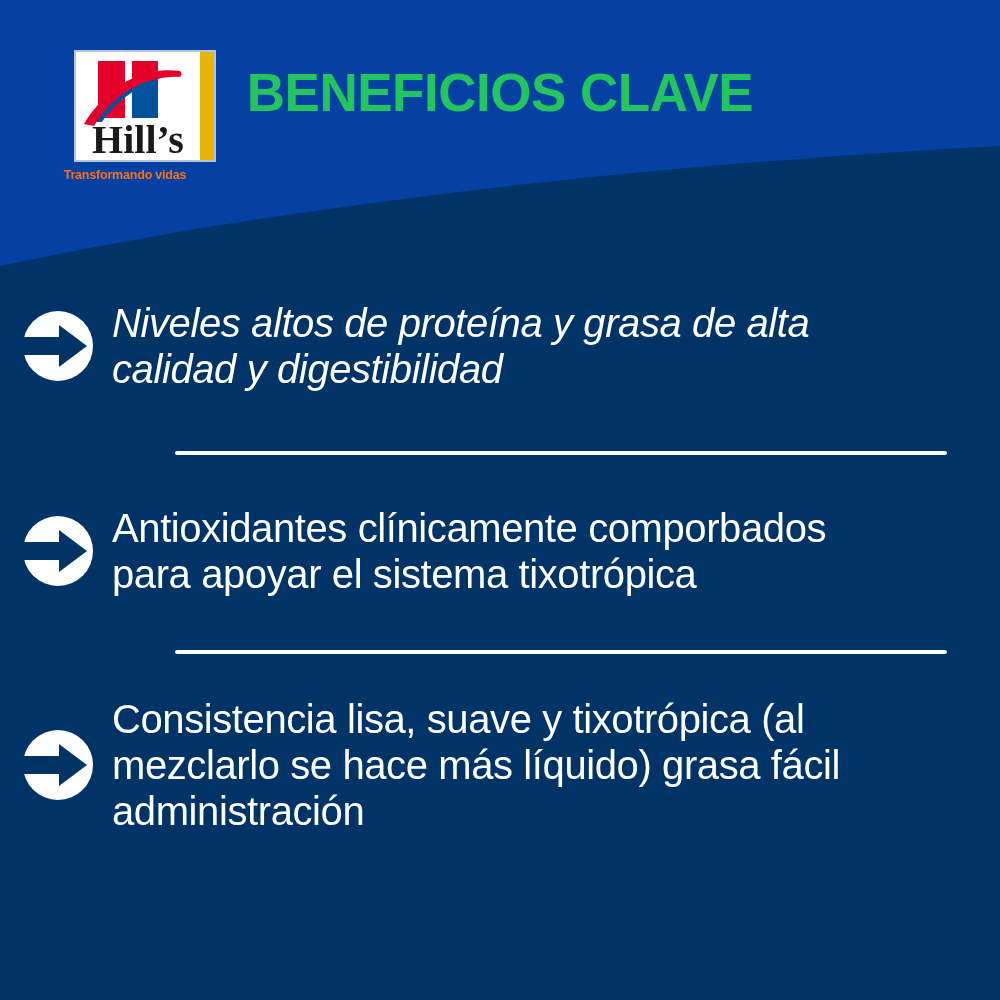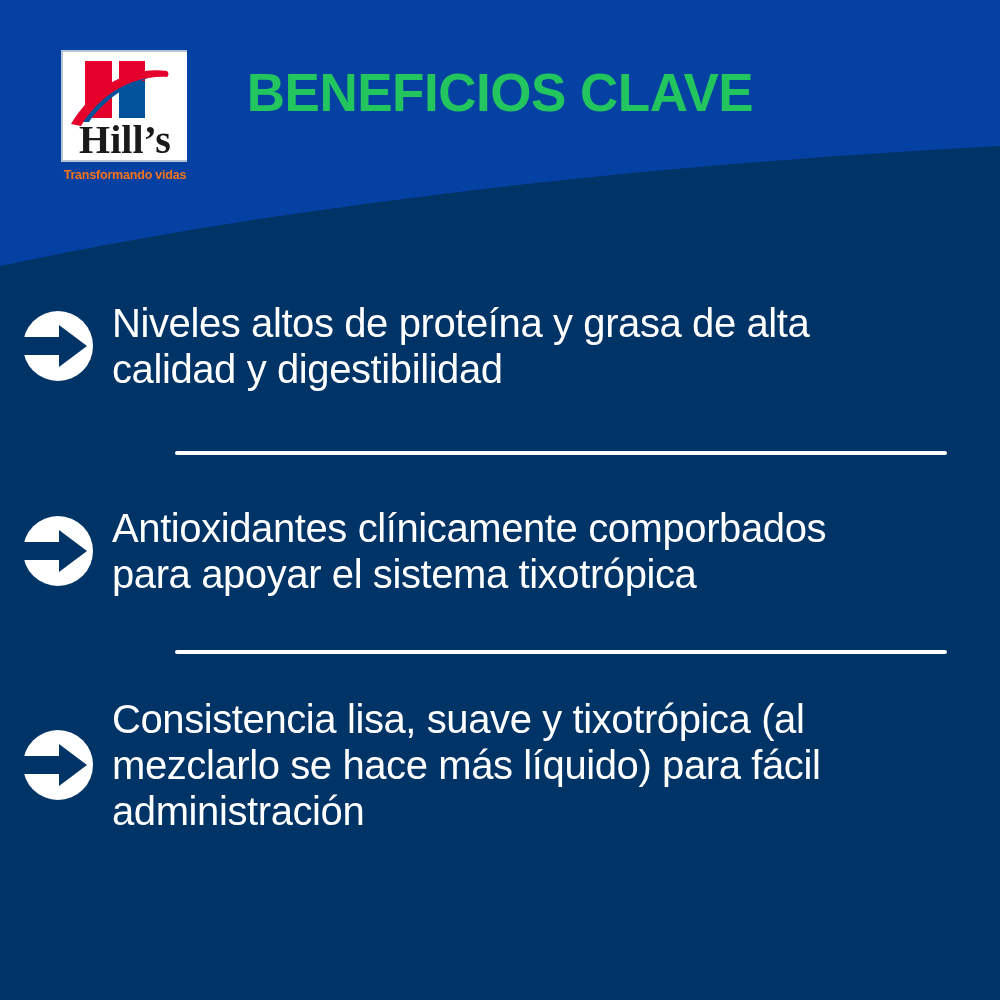--- a/index.html
+++ b/index.html
@@ -27,24 +27,24 @@
 
   
   #logo-block {
     position:absolute;
     left:52px; top:50px;
     width:146px;
     z-index:5;
   }
   #logo-box {
     position:relative;
-    width:126px; height:112px;
-    background:#fef9c3;
+    width:142px; height:112px;
+    background:#eab308;
     border:2px solid #b9c3d6;
-    margin-left:9px;
+    margin-left:22px;
   }
   #logo-box svg { display:block; width:124px; height:108px; }
   #logo-tagline {
     margin-top:6px;
     width:146px;
     text-align:center;
     color:#f97316;
     font-size:12.5px;
     font-weight:bold;
     letter-spacing:-0.2px;
@@ -92,21 +92,21 @@
     padding-right:46px;
     max-width:800px;
   }
   .divider {
     height:4px;
     background:#ffffff;
     margin-left:175px;
     margin-right:53px;
     border-radius:2px;
   }
-  #row-1 { padding-top:14px; padding-bottom:14px; }
+  #row-1 { padding-top:14px; padding-bottom:14px;font-style:italic; }
   #row-2 { padding-top:20px; padding-bottom:20px; }
   #row-3 { padding-top:20px; padding-bottom:18px; }
   #divider-1 { margin-top:44px; margin-bottom:30px; }
   #divider-2 { margin-top:32px; margin-bottom:22px; }
 </style>
 </head>
 <body>
 
 <div id="stage">
 
@@ -167,17 +167,17 @@
 
     <div class="divider" id="divider-2"></div>
 
     <div class="benefit-row" id="row-3">
       <div class="benefit-icon">
         <svg viewBox="0 0 74 74" aria-hidden="true">
           <circle cx="39" cy="37" r="35" fill="#ffffff"></circle>
           <path d="M4,28 L40,28 L40,16 L68,37 L40,58 L40,46 L4,46 Z" fill="#003366"></path>
         </svg>
       </div>
-      <div class="benefit-text">Consistencia lisa, suave y tixotrópica (al mezclarlo se hace más líquido) para fácil administración</div>
+      <div class="benefit-text">Consistencia lisa, suave y tixotrópica (al mezclarlo se hace más líquido) grasa fácil administración</div>
     </div>
 
   </div>
 </div>
 
 </body></html>

